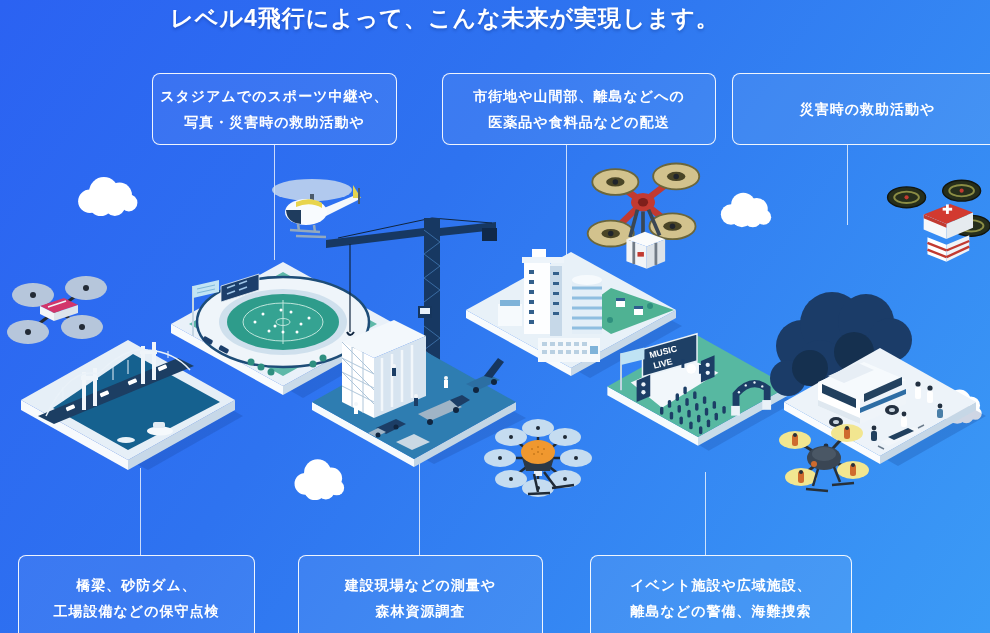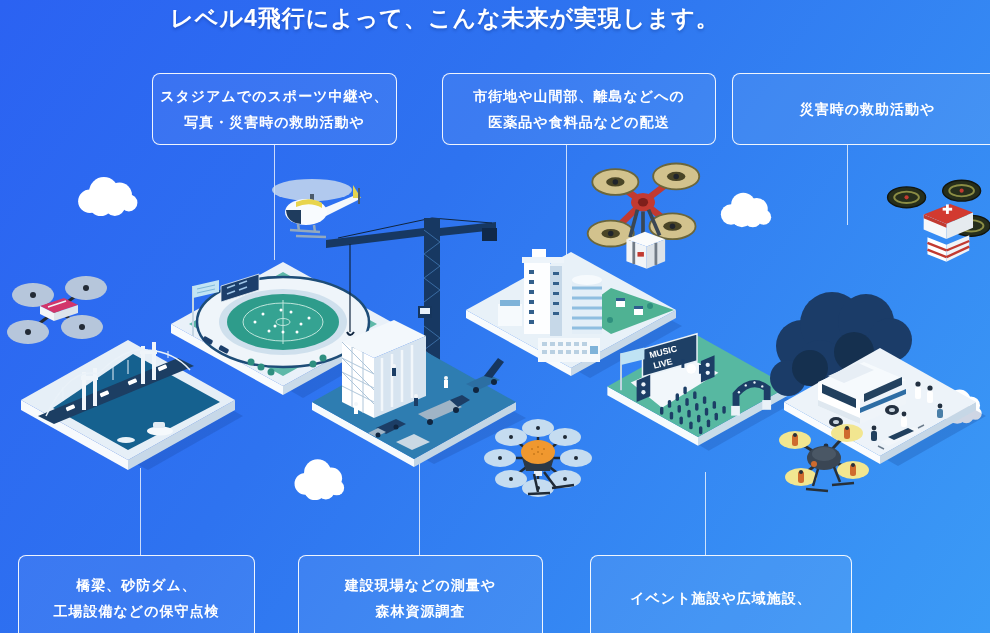--- a/index.html
+++ b/index.html
@@ -60,20 +60,21 @@
   <div class="label-box bottom" style="left:18px;top:555px;width:237px;">
     <div class="label-line">橋梁、砂防ダム、</div>
     <div class="label-line">工場設備などの保守点検</div>
   </div>
   <div class="label-box bottom" style="left:298px;top:555px;width:245px;">
     <div class="label-line">建設現場などの測量や</div>
     <div class="label-line">森林資源調査</div>
   </div>
   <div class="label-box bottom" style="left:590px;top:555px;width:262px;">
     <div class="label-line">イベント施設や広域施設、</div>
+    <div class="label-line">離島などの警備、海難捜索</div>
   </div>
 
   <div class="cloud" style="left:68px;top:170px;">
     <svg width="78" height="50" viewBox="0 0 100 64" fill="#ffffff">
       <circle cx="28" cy="40" r="15"></circle>
         <circle cx="46" cy="28" r="19"></circle>
         <circle cx="66" cy="32" r="16"></circle>
       <circle cx="78" cy="42" r="11"></circle>
         <circle cx="42" cy="44" r="15"></circle>
         <circle cx="60" cy="46" r="13"></circle>

